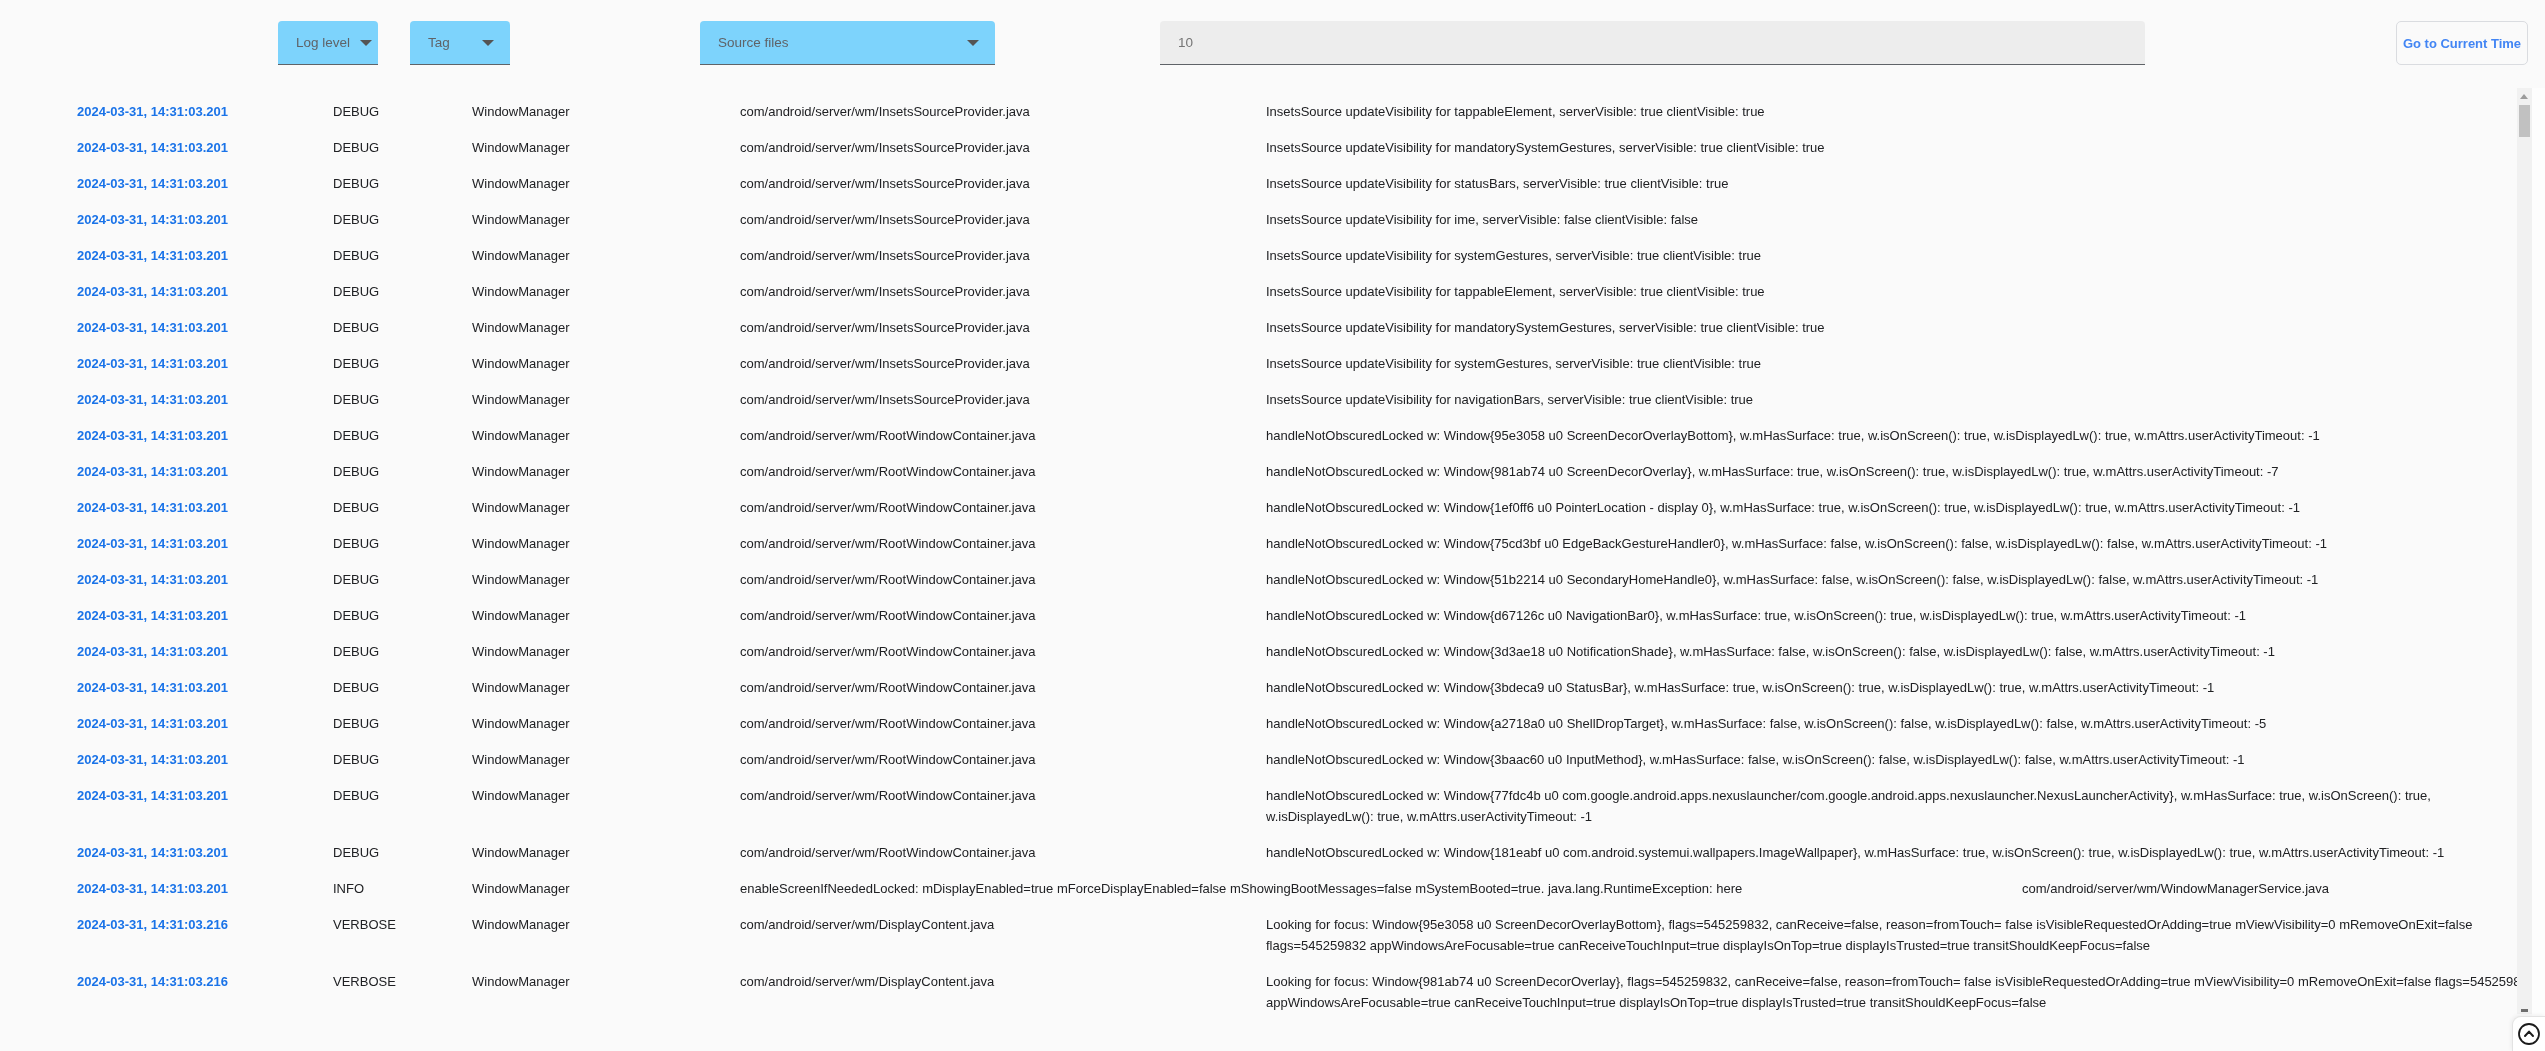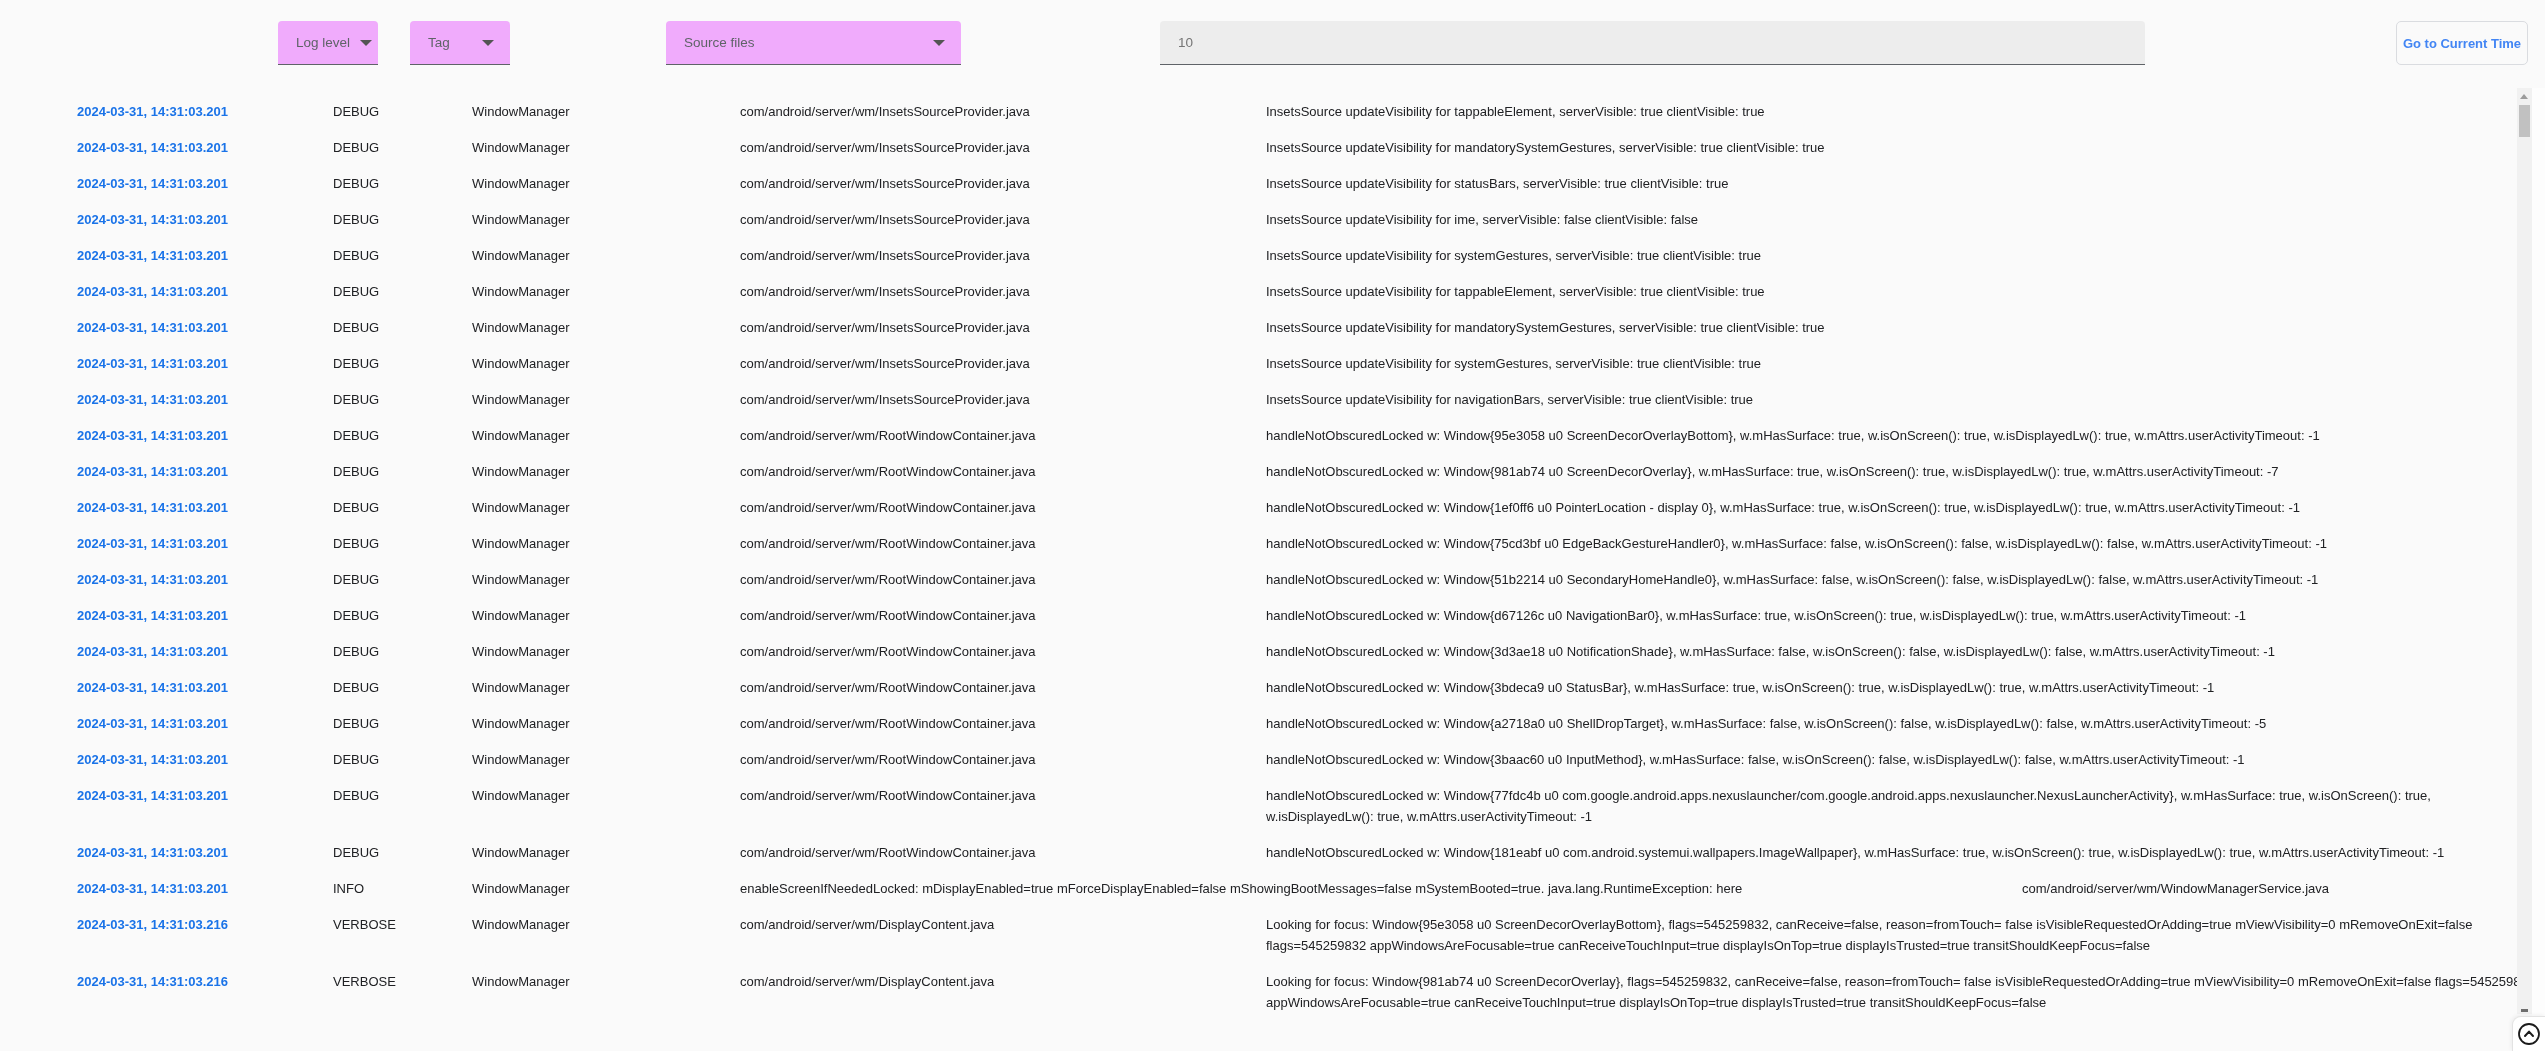--- a/index.html
+++ b/index.html
@@ -8,30 +8,30 @@
     background:#fafafa;
     font-family:"Liberation Sans", sans-serif;
     overflow:hidden;
     position:relative;
     color:#202124;
   }
 
   
   .dropdown {
     position:absolute; top:21px; height:44px;
-    background:#f0abfc;
+    background:#7dd3fc;
     border-bottom:1px solid #5f6368;
     border-radius:4px 4px 0 0;
     display:flex; align-items:center; justify-content:space-between;
     padding:0 16px 0 18px;
     cursor:pointer;
   }
   .dd-loglevel { left:278px; width:100px; }
   .dd-tag     { left:410px; width:100px; }
-  .dd-source  { left:666px; width:295px; }
+  .dd-source  { left:700px; width:295px; }
   .dd-label { color:#5f6368; font-size:13.5px; white-space:nowrap; }
   .dd-arrow {
     width:0; height:0; margin-left:10px;
     border-left:6px solid transparent;
     border-right:6px solid transparent;
     border-top:6px solid #545454;
   }
   .limit-input {
     position:absolute; left:1160px; top:21px; width:985px; height:44px;
     background:#ededed;

